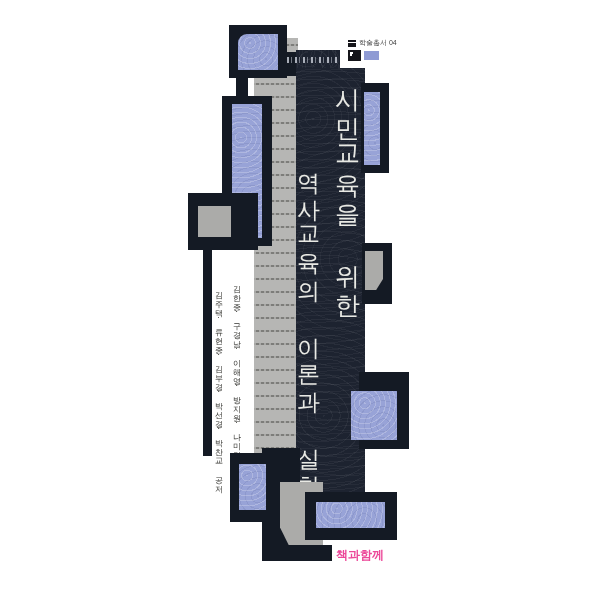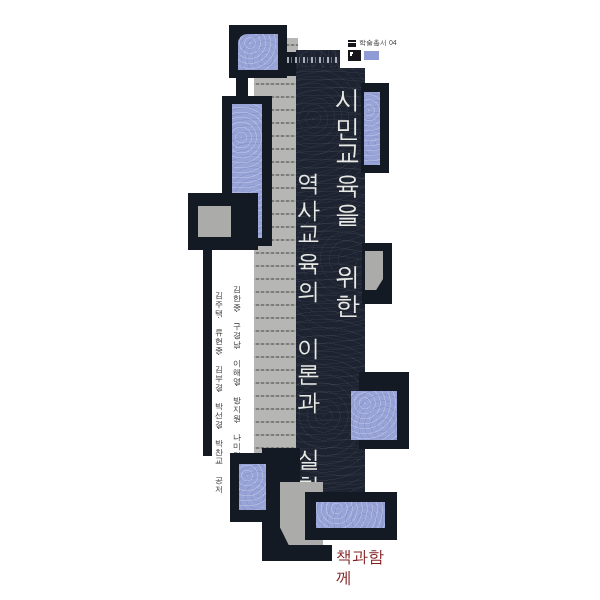--- a/index.html
+++ b/index.html
@@ -43,21 +43,21 @@
   
   .mk-row{display:flex;align-items:center;gap:3px;}
   .mk-icon1{width:8px;height:7px;background:
       linear-gradient(#15151a 0 2px, transparent 2px 3px, #15151a 3px 100%);}
   .mk-label{font-size:7px;color:#3c3c3c;letter-spacing:0px;line-height:8px;}
   .mk-icon2{width:13px;height:11px;background:#15151a;position:relative;}
   .mk-icon2::after{content:"";position:absolute;left:2px;top:2px;width:7px;height:4px;
       background:linear-gradient(115deg,#fff 40%,transparent 41%);}
   .mk-chip{width:15px;height:9px;background:#8f9bd4;}
 
-  .pub-logo{font-size:16px;font-weight:normal;color:#7f1d1d;letter-spacing:0px;}
+  .pub-logo{font-size:12px;font-weight:bold;color:#ec4899;letter-spacing:0px;}
 </style>
 </head>
 <body>
 
 <div id="canvas">
 
   <div class="abs strip-tex" style="left:254px;top:38px;width:44px;height:454px;"></div>
 
   <div class="abs black" style="left:270px;top:52px;width:28px;height:24px;"></div>
 

